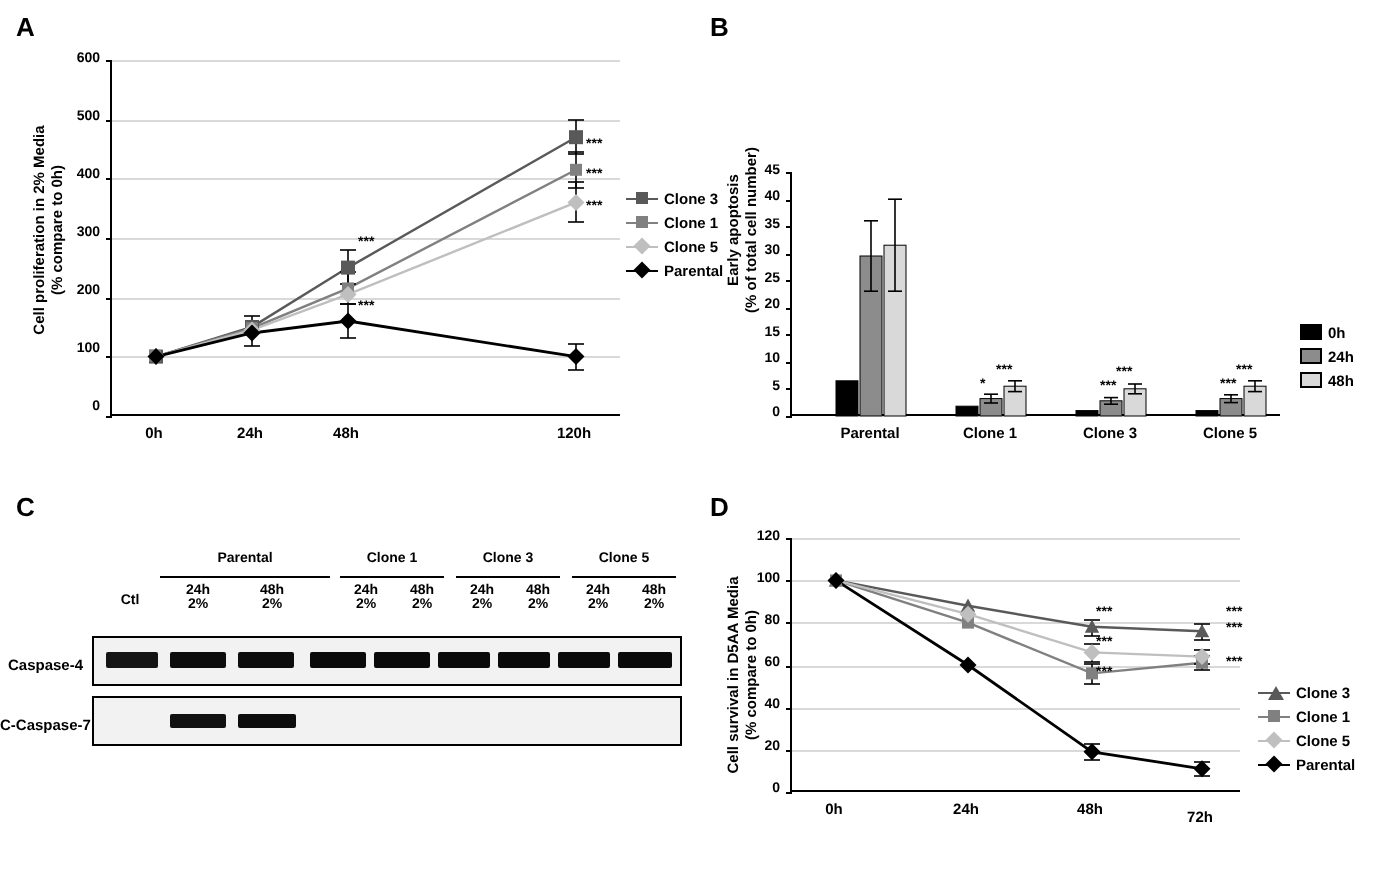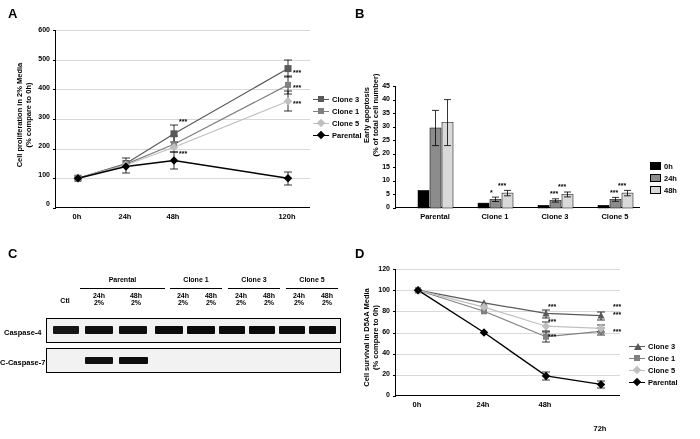--- a/index.html
+++ b/index.html
@@ -528,21 +528,21 @@
 <div class="sig" style="left:548px; top:303px;">***</div>
 <div class="sig" style="left:548px; top:318px;">***</div>
 <div class="sig" style="left:548px; top:333px;">***</div>
 <div class="sig" style="left:613px; top:303px;">***</div>
 <div class="sig" style="left:613px; top:311px;">***</div>
 <div class="sig" style="left:613px; top:328px;">***</div>
 
 <div class="xtick-label" style="left:397px; top:400px; width:40px;">0h</div>
 <div class="xtick-label" style="left:463px; top:400px; width:40px;">24h</div>
 <div class="xtick-label" style="left:525px; top:400px; width:40px;">48h</div>
-<div class="xtick-label" style="left:580px; top:424px; width:40px;">72h</div>
+<div class="xtick-label" style="left:580px; top:404px; width:40px;">72h</div>
 
 <div class="legend" style="left:629px; top:340px;">
   <div class="legend-row">
     <span class="legend-key">
       <span class="legend-line" style="border-color:#595959;"></span>
       <span class="legend-marker tri" style="border-bottom:7px solid #595959;top:2px;"></span>
     </span>
     <span>Clone 3</span>
   </div>
   <div class="legend-row">

